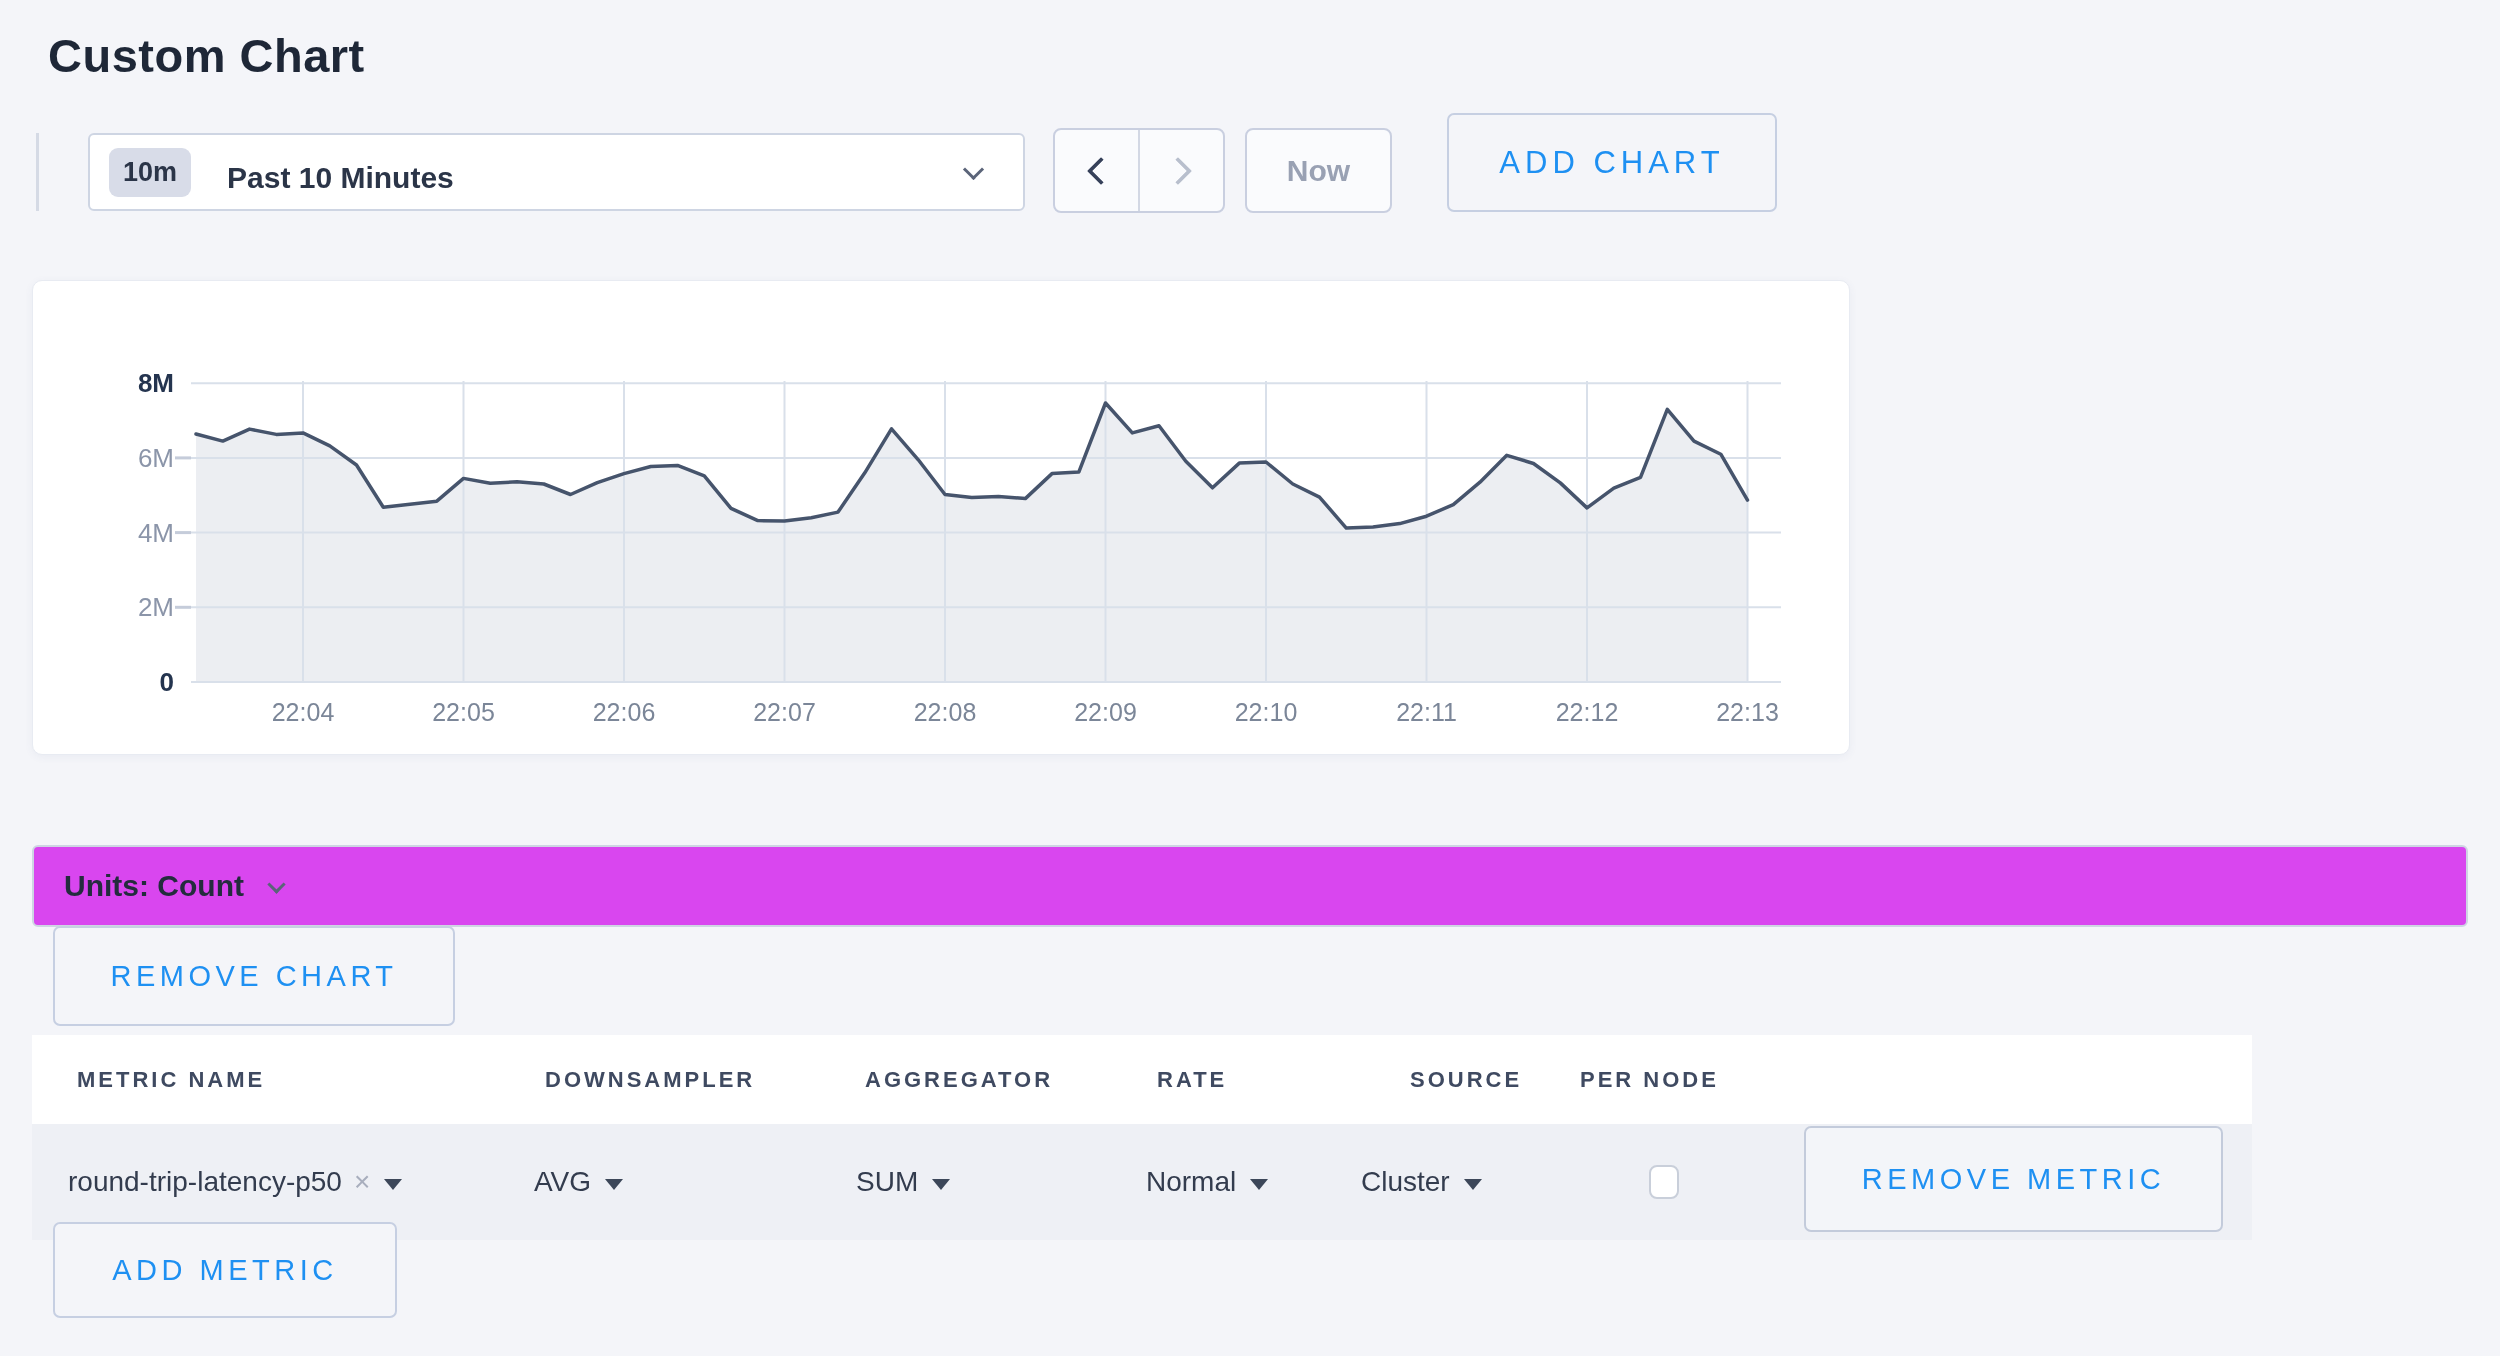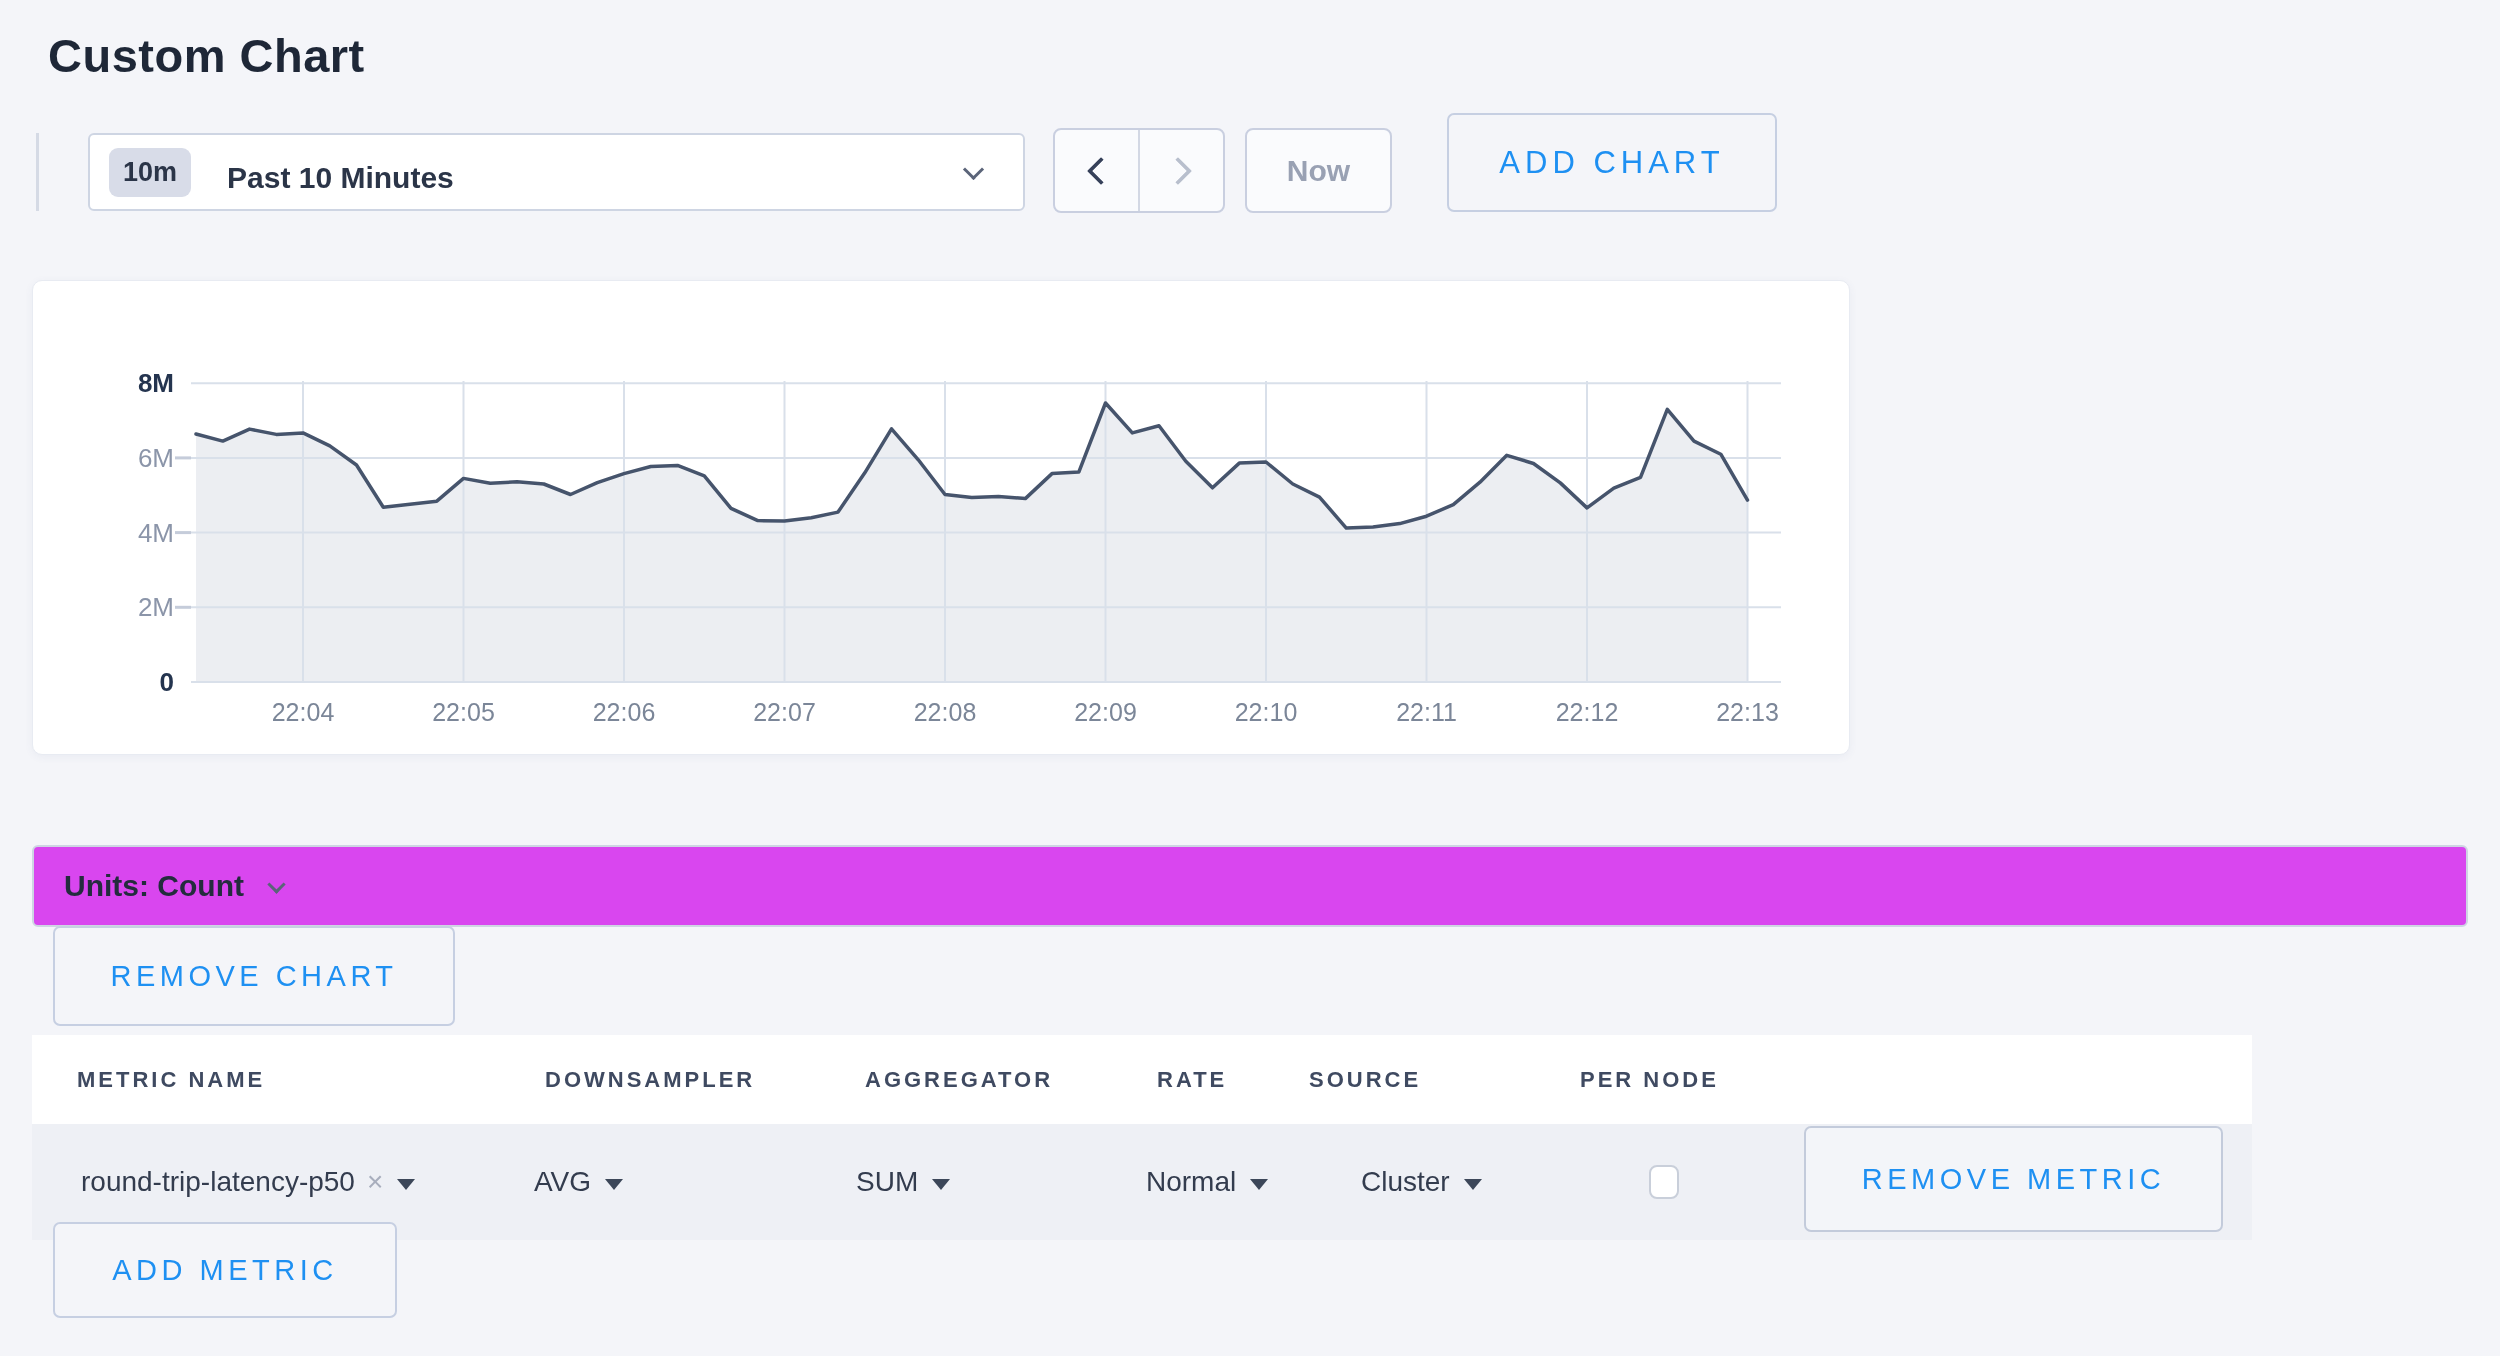--- a/index.html
+++ b/index.html
@@ -133,26 +133,26 @@
     <span class="chev" id="units-chevron"></span>
   </div>
 
   <div class="abs link-button" id="remove-chart-button">REMOVE CHART</div>
 
   <div class="abs" id="table-header">
       <div class="th" style="left: 45px;">METRIC NAME</div>
       <div class="th" style="left: 513px;">DOWNSAMPLER</div>
       <div class="th" style="left: 833px;">AGGREGATOR</div>
       <div class="th" style="left: 1125px;">RATE</div>
-      <div class="th" style="left: 1277px;">SOURCE</div>
+      <div class="th" style="left: 1378px;">SOURCE</div>
       <div class="th" style="left: 1548px;">PER NODE</div>
     </div>
 
   <div class="abs" id="table-row">
-    <div class="cell" id="cell-metric" style="left: 49px;">
+    <div class="cell" id="cell-metric" style="left: 36px;">
       <span class="cell-text">round-trip-latency-p50</span>
       <span class="clear-x">×</span>
       <span class="caret"></span>
     </div>
     <div class="cell" id="cell-downsampler" style="left: 502px;">
       <span class="cell-text">AVG</span>
       <span class="caret"></span>
     </div>
     <div class="cell" id="cell-aggregator" style="left: 824px;">
       <span class="cell-text">SUM</span>

